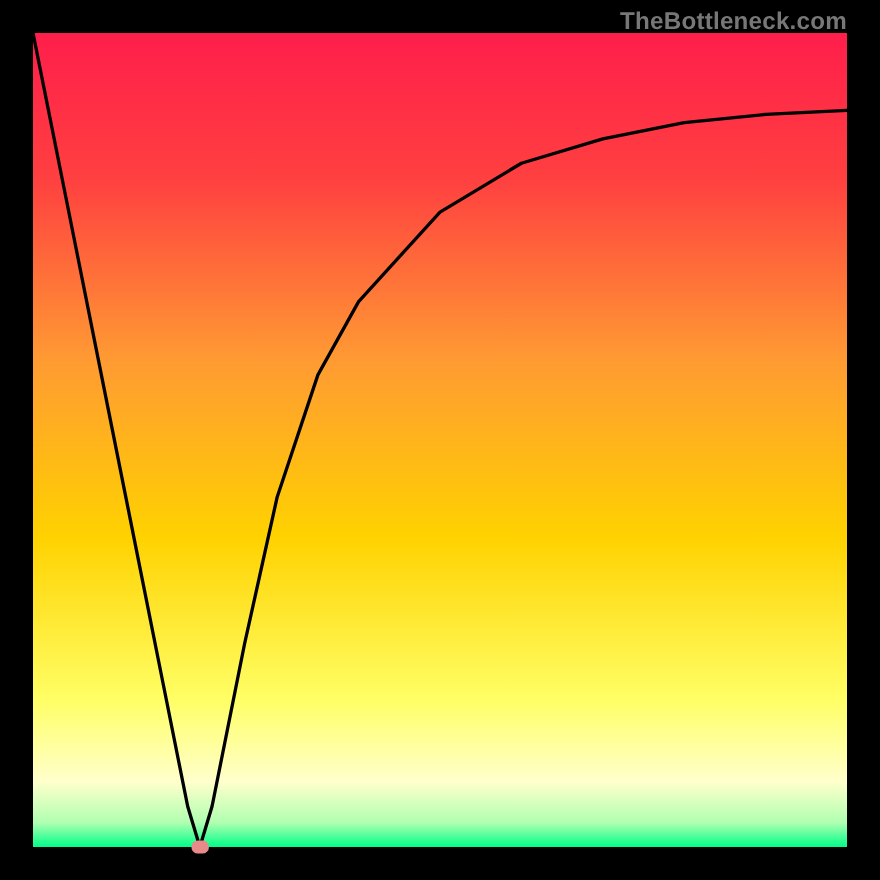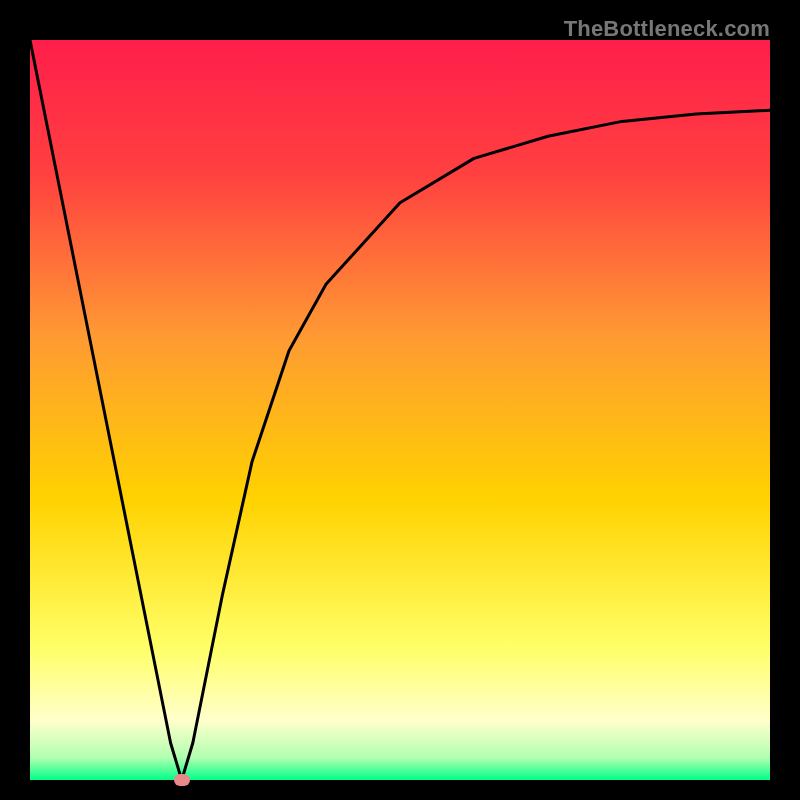--- a/index.html
+++ b/index.html
@@ -8,21 +8,20 @@
     width: 800px;
     height: 800px;
     background: #000;
     font-family: Arial, sans-serif;
     overflow: hidden;
   }
   .container {
     position: relative;
     width: 800px;
     height: 616px;
-    margin-top: 10px;
   }
   .plot-area {
     position: absolute;
     left: 30px;
     top: 30px;
     width: 740px;
     height: 740px;
   }
   .gradient-bg {
     position: absolute;

